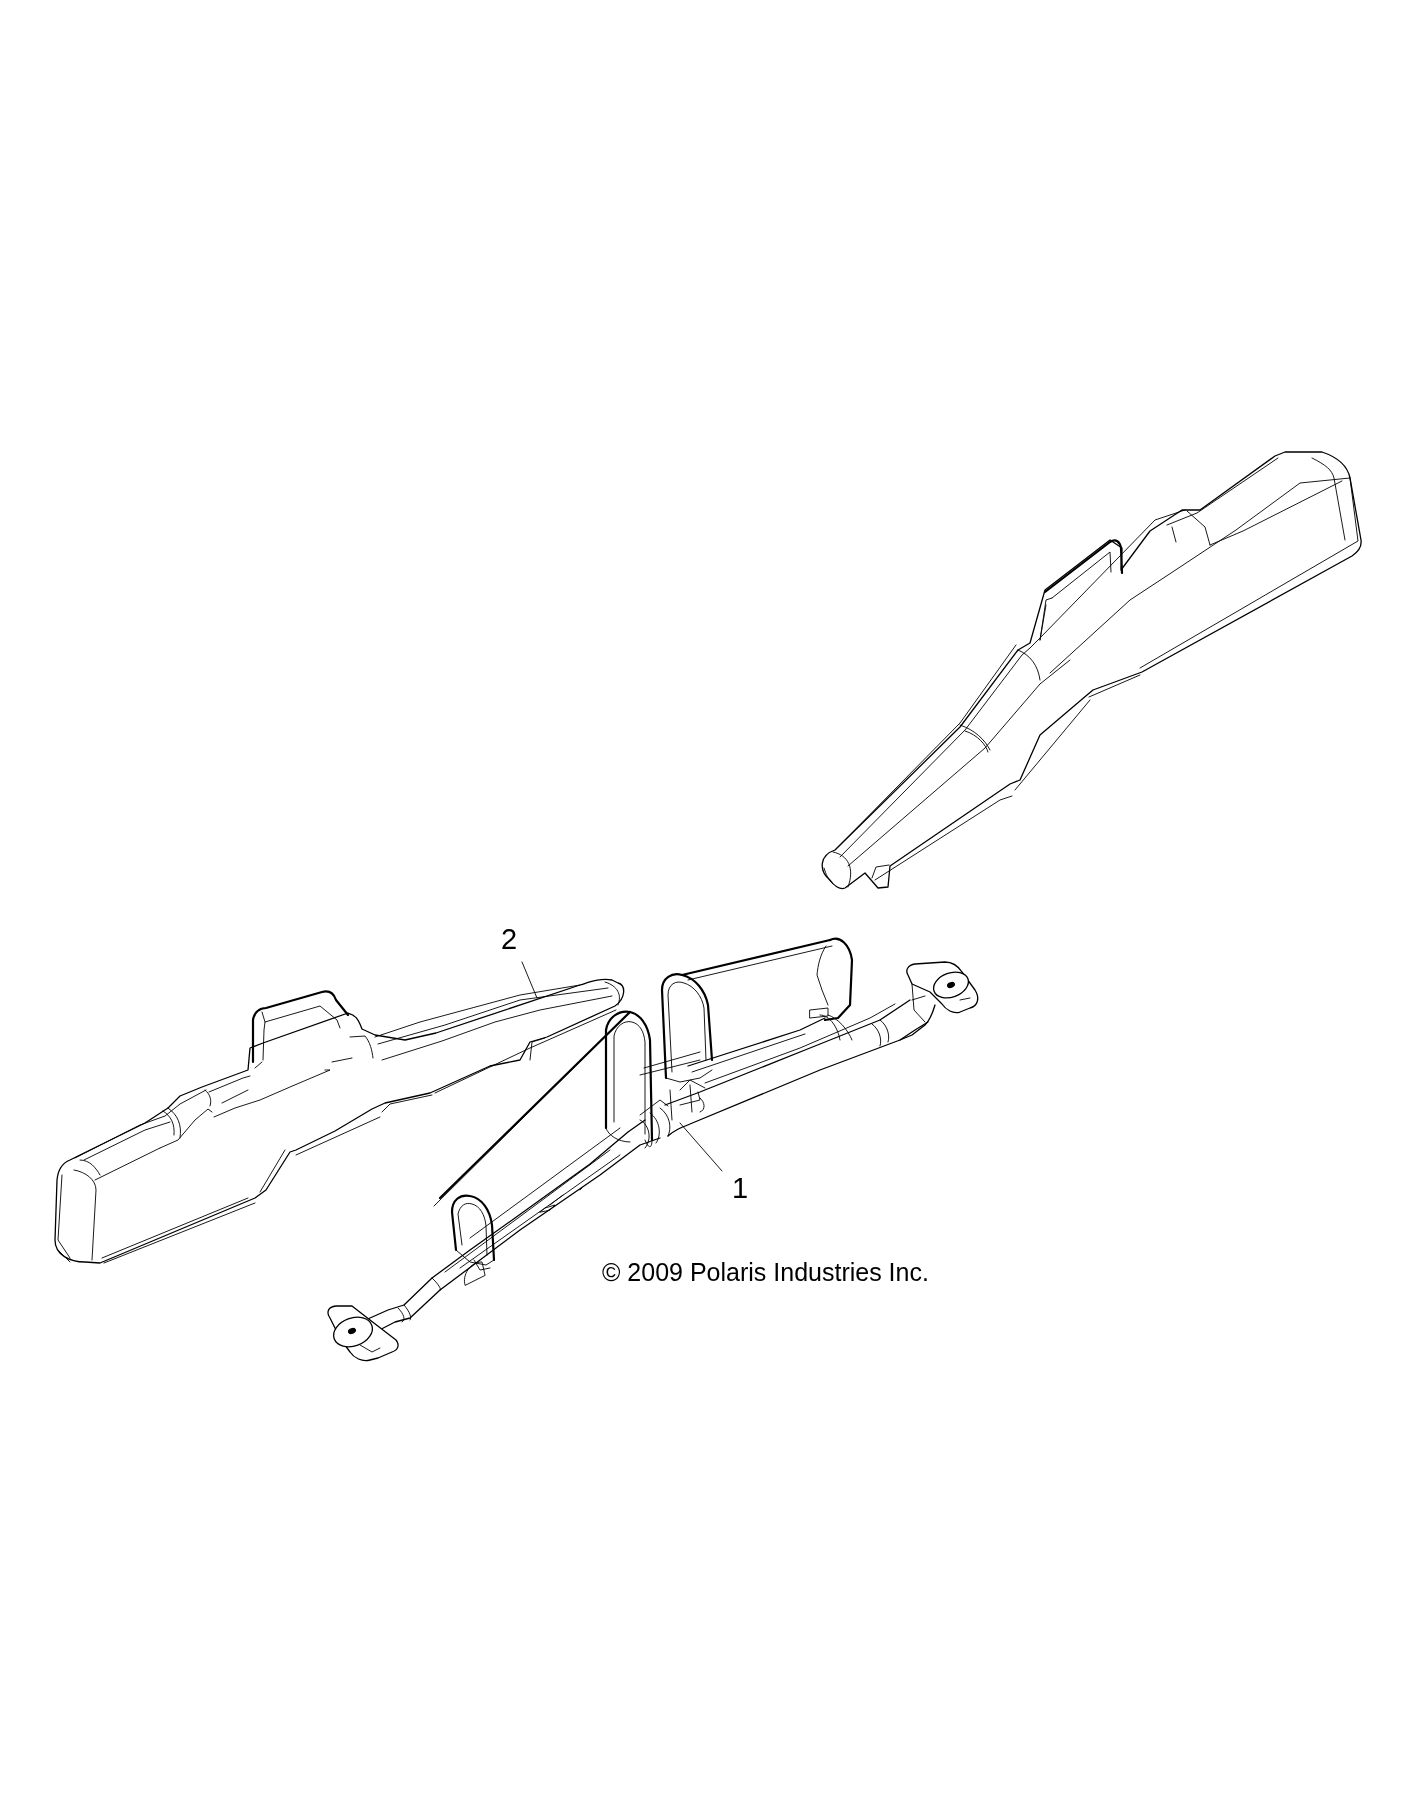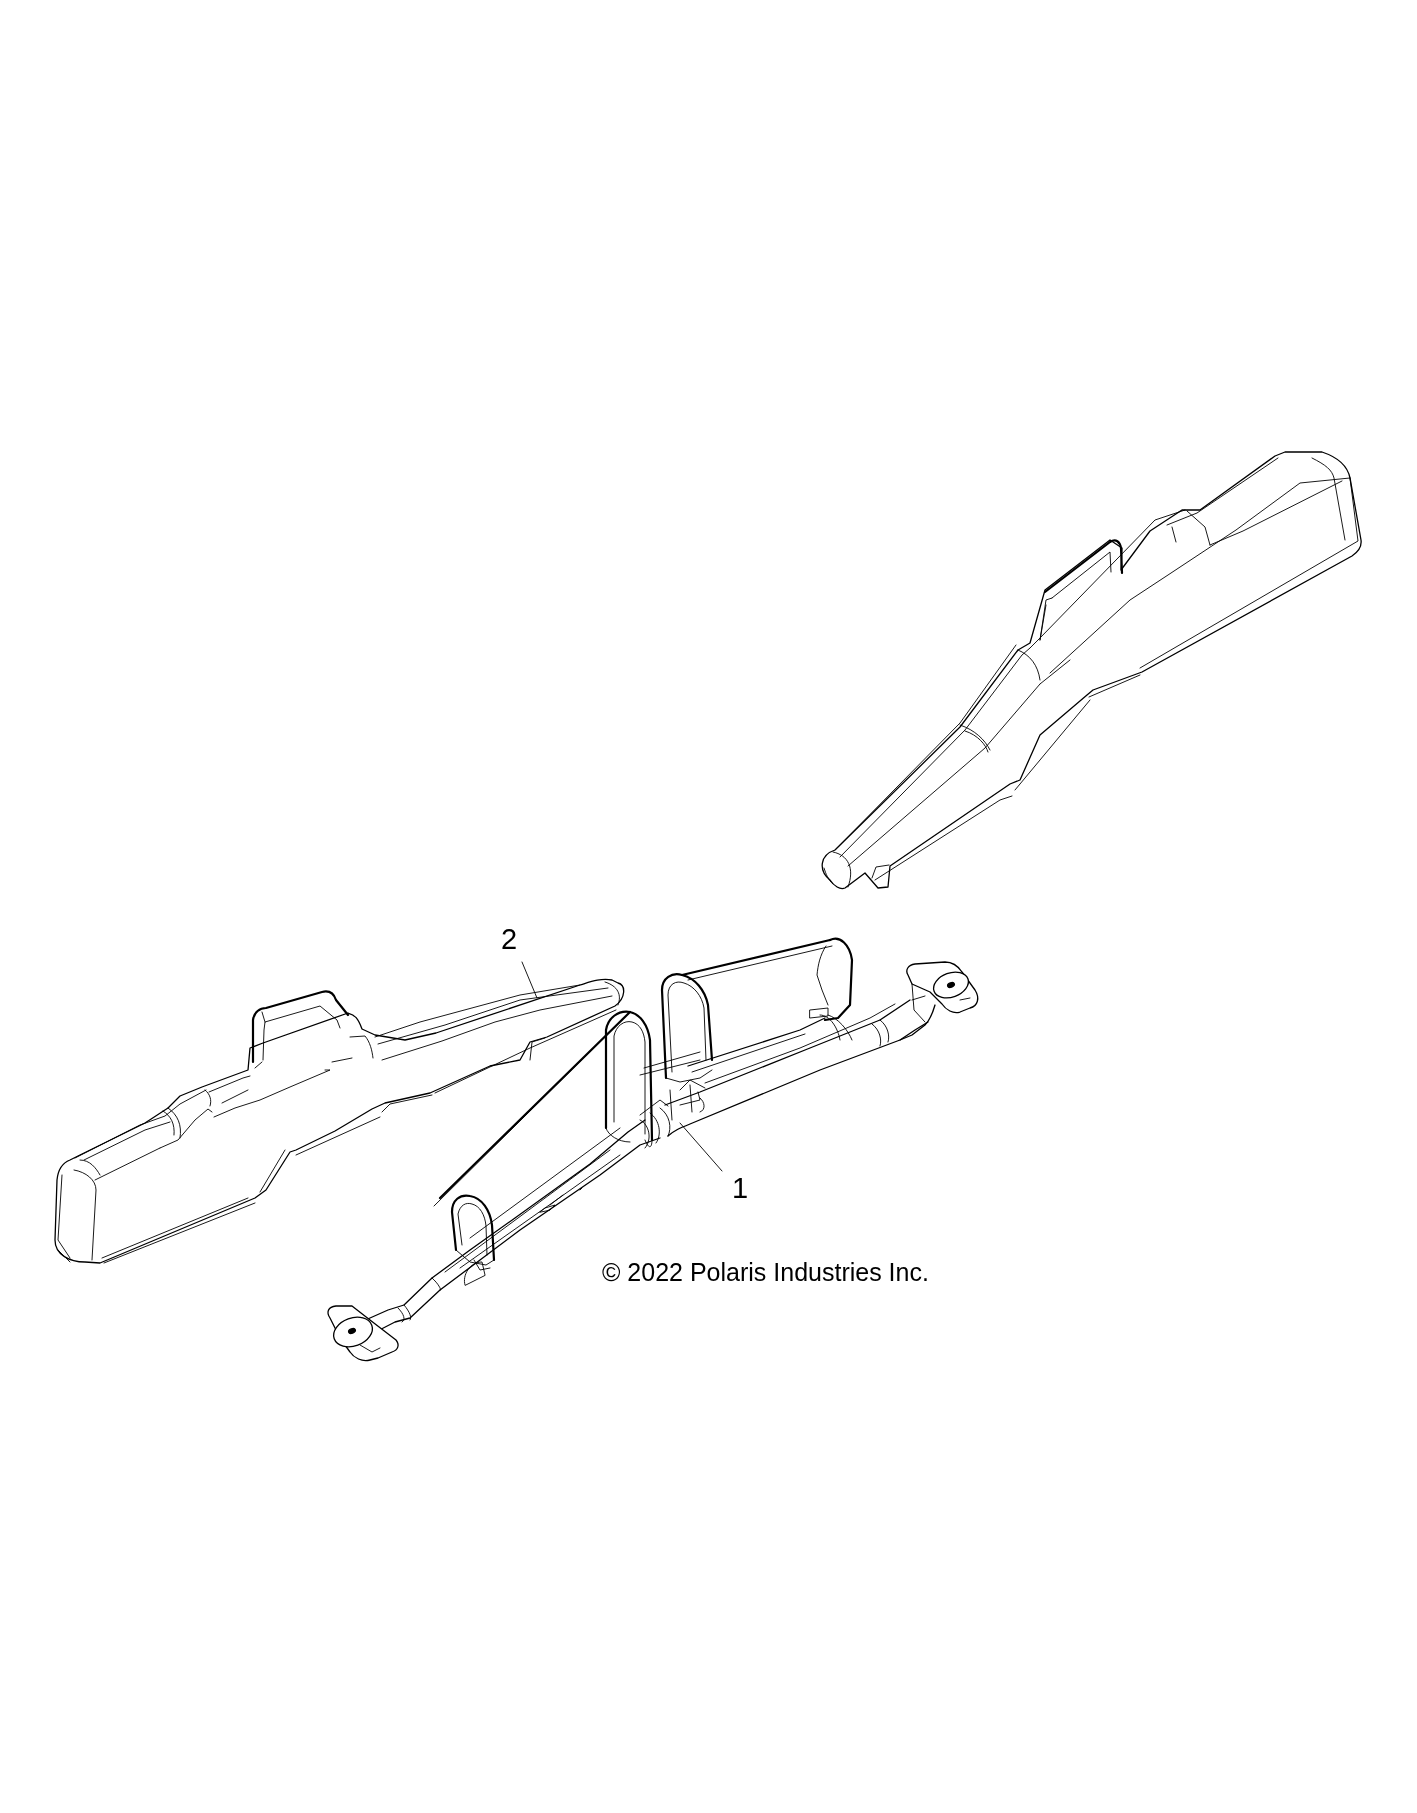--- a/index.html
+++ b/index.html
@@ -241,13 +241,13 @@
     <path class="lt" d="M 960 1000 L 970 998"></path>
   </g>
 
   <line class="lt" x1="522" y1="962" x2="537" y2="998"></line>
   <line class="lt" x1="680" y1="1123" x2="722" y2="1171"></line>
 </svg>
 
 <div class="callout" style="left:501px; top:925px;">2</div>
 <div class="callout" style="left:732px; top:1174px;">1</div>
 
-<div class="copyright">© 2022 Polaris Industries Inc.</div>
+<div class="copyright">© 2009 Polaris Industries Inc.</div>
 
 </body></html>

